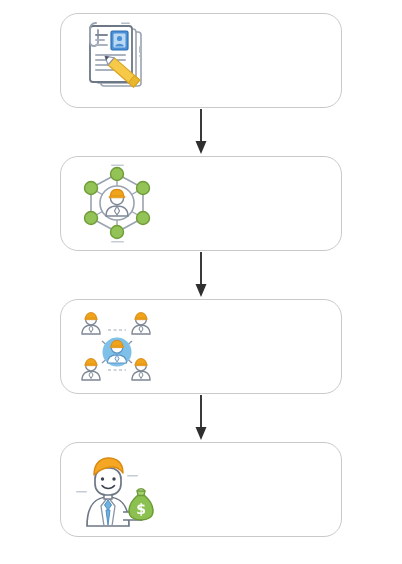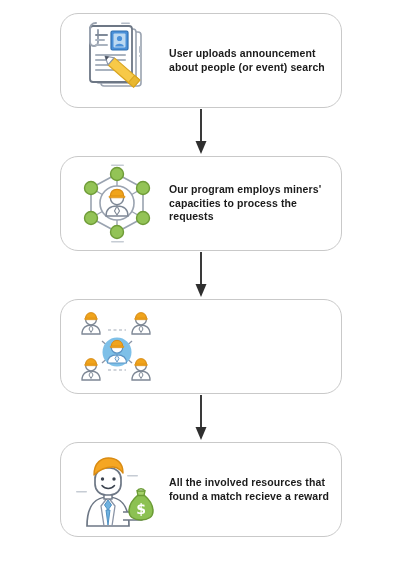--- a/index.html
+++ b/index.html
@@ -118,21 +118,20 @@
           <rect x="62" y="35" width="1.8" height="1.8" rx="0.9" fill="#b4bcc7"></rect>
 
           <g transform="rotate(41 46 52)">
             <rect x="30" y="47" width="34" height="9.5" rx="1" fill="#f7c948" stroke="#d9a520" stroke-width="1.2"></rect>
             <rect x="57" y="47" width="7" height="9.5" fill="#e8b730" stroke="#d9a520" stroke-width="1.1"></rect>
             <path d="M30 47 L22 51.8 L30 56.5 Z" fill="#ffffff" stroke="#8a94a6" stroke-width="1.2" stroke-linejoin="round"></path>
             <path d="M25.5 49.5 L22 51.8 L25.5 54.2 Z" fill="#4a5260"></path>
           </g>
         </svg>
       </div>
-      <div class="card-text">User uploads announcement about people (or event) search</div>
     </div>
   </div>
 
   <div class="arrow">
     <svg width="16" height="46" viewBox="0 0 16 46">
       <line x1="8" y1="0" x2="8" y2="34" stroke="#3a3a3a" stroke-width="2"></line>
       <path d="M2.5 32 L13.5 32 L8 45 Z" fill="#2f2f2f"></path>
     </svg>
   </div>
 
@@ -164,21 +163,20 @@
           <circle cx="68" cy="26" r="6.5" fill="#93c356" stroke="#6f9c38" stroke-width="1.4"></circle>
           <circle cx="68" cy="56" r="6.5" fill="#93c356" stroke="#6f9c38" stroke-width="1.4"></circle>
           <circle cx="42" cy="70" r="6.5" fill="#93c356" stroke="#6f9c38" stroke-width="1.4"></circle>
           <circle cx="16" cy="56" r="6.5" fill="#93c356" stroke="#6f9c38" stroke-width="1.4"></circle>
           <circle cx="16" cy="26" r="6.5" fill="#93c356" stroke="#6f9c38" stroke-width="1.4"></circle>
 
           <rect x="36" y="2.5" width="13" height="1.4" rx="0.7" fill="#c6ccd4"></rect>
           <rect x="36" y="79" width="13" height="1.4" rx="0.7" fill="#c6ccd4"></rect>
         </svg>
       </div>
-      <div class="card-text">Our program employs miners' capacities to process the requests</div>
     </div>
   </div>
 
   <div class="arrow">
     <svg width="16" height="46" viewBox="0 0 16 46">
       <line x1="8" y1="0" x2="8" y2="34" stroke="#3a3a3a" stroke-width="2"></line>
       <path d="M2.5 32 L13.5 32 L8 45 Z" fill="#2f2f2f"></path>
     </svg>
   </div>
 
@@ -274,19 +272,18 @@
 
           <path d="M64 43 L72 43 L71 47.5 L65 47.5 Z" fill="#a5d26a" stroke="#6b9c35" stroke-width="1.3"></path>
           <path d="M64 43 C65.5 40 70.5 40 72 43" fill="none" stroke="#6b9c35" stroke-width="1.3"></path>
 
           <text x="68" y="66" font-family="DejaVu Sans, sans-serif" font-size="14" font-weight="bold" fill="#ffffff" text-anchor="middle">$</text>
 
           <rect x="54" y="27" width="11" height="1.4" rx="0.7" fill="#c6ccd4"></rect>
           <rect x="3" y="43" width="11" height="1.4" rx="0.7" fill="#c6ccd4"></rect>
         </svg>
       </div>
-      <div class="card-text">All the involved resources that found a match recieve a reward</div>
     </div>
   </div>
 
   <div class="spacer-bottom"></div>
 
 </div>
 
 </body></html>

